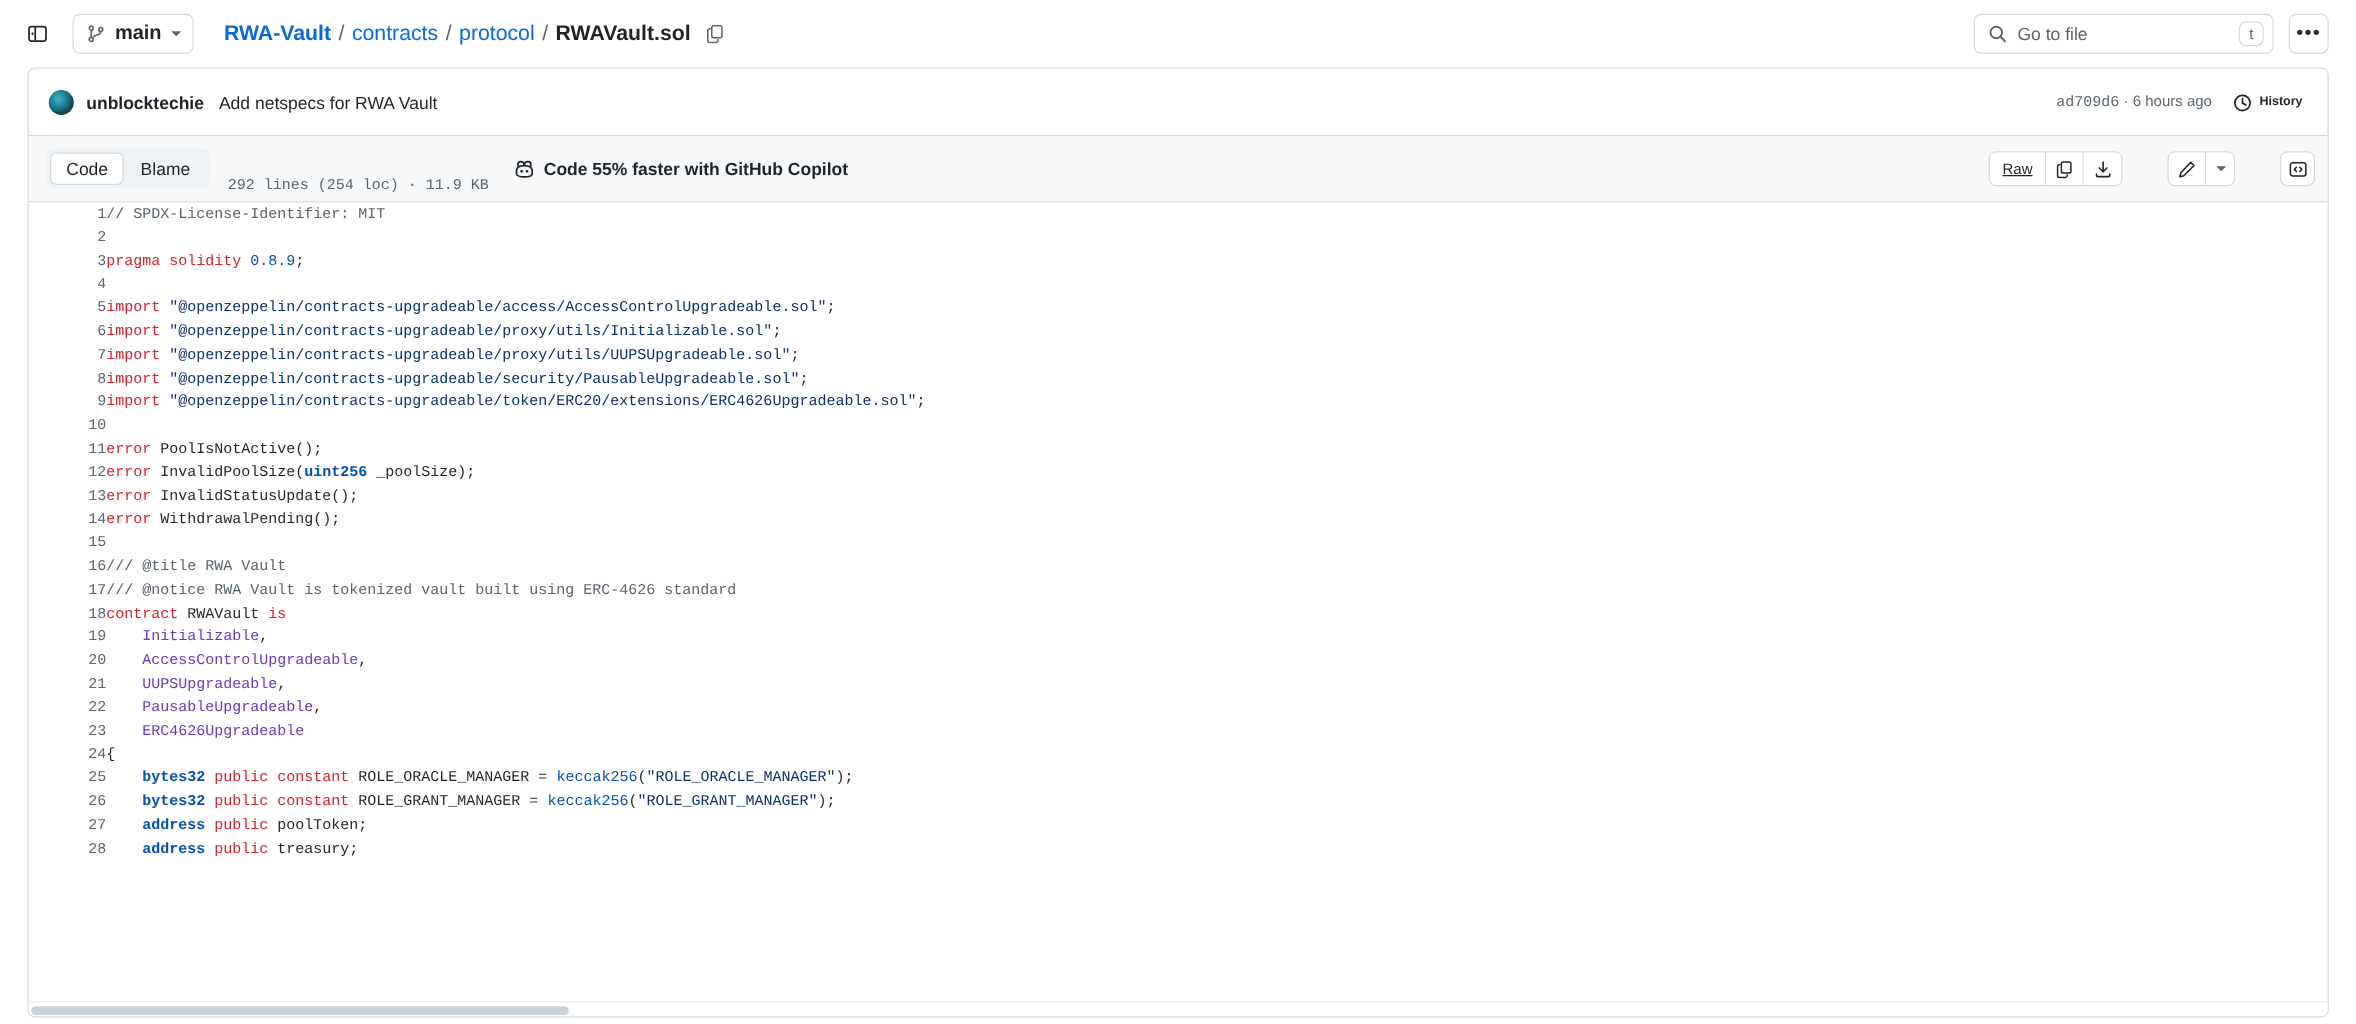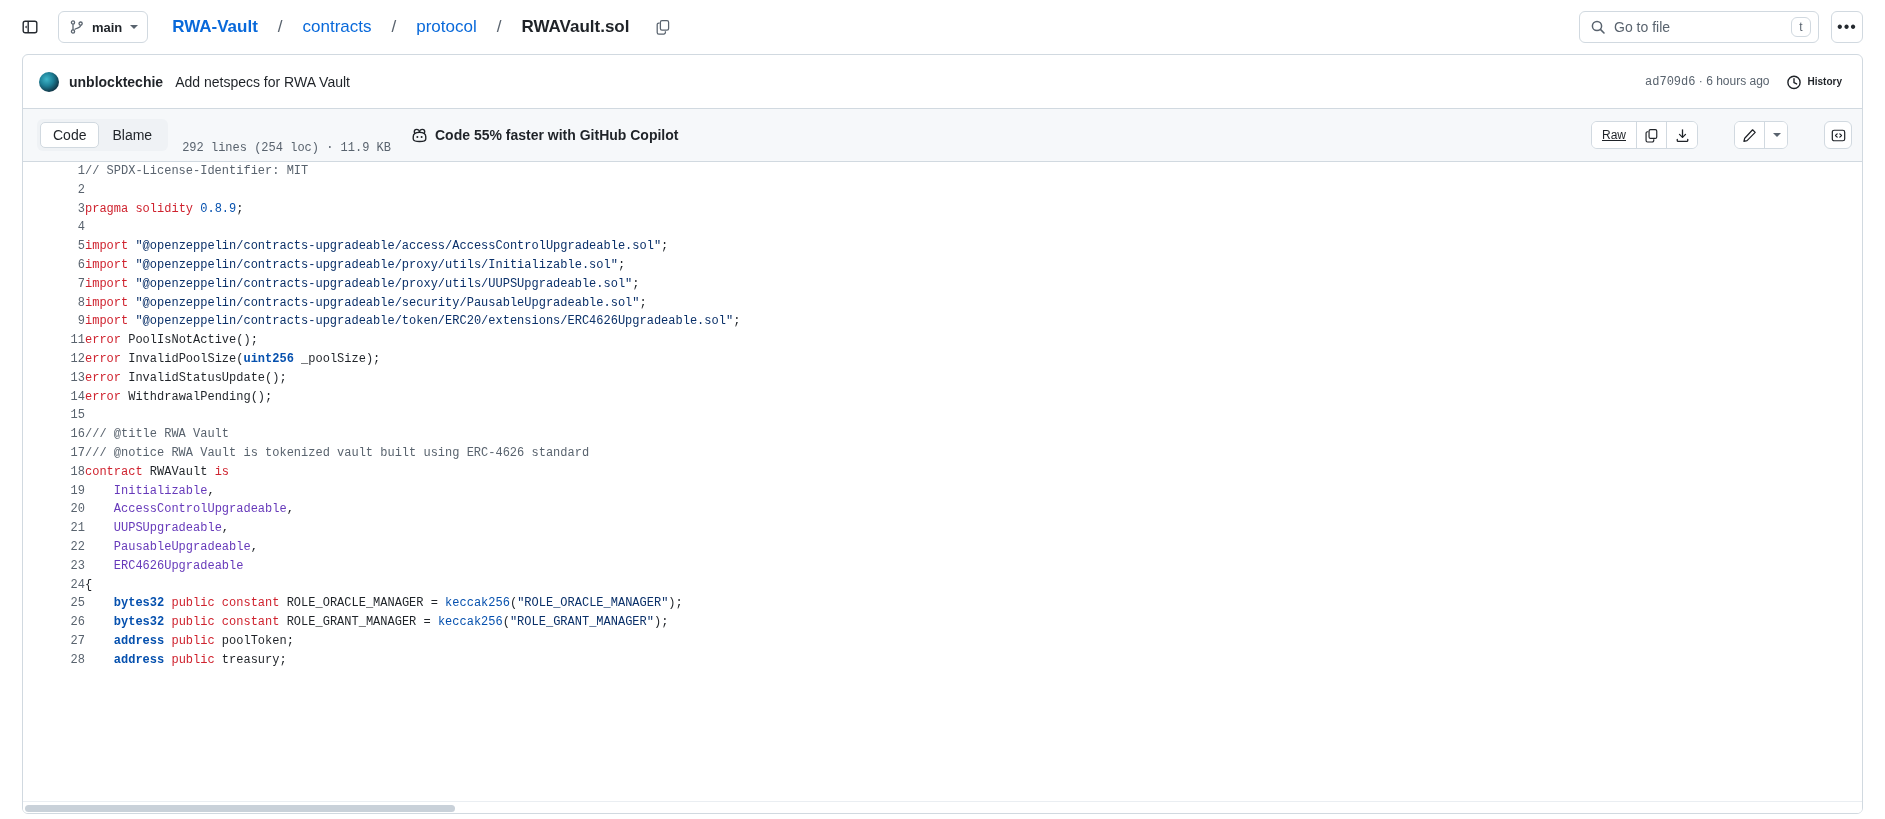--- a/index.html
+++ b/index.html
@@ -37,35 +37,35 @@
     border: 1px solid #d1d9e0;
     border-radius: 6px;
     background: #ffffff;
     display: flex; align-items: center;
     gap: 7px;
     padding: 0 9px 0 10px;
     cursor: pointer;
     flex: none;
   }
   .branch-btn .bname {
-    font-size: 13px; font-weight: 600; color: #1f2328;
+    font-size: 16px; font-weight: 600; color: #1f2328;
     letter-spacing: -0.05px;
   }
   .caret {
     width: 0; height: 0;
     border-left: 4px solid transparent;
     border-right: 4px solid transparent;
     border-top: 4px solid #59636e;
     margin-left: 1px;
   }
 
   .breadcrumb {
     display: flex; align-items: center;
     font-size: 17px;
-    gap: 14px;
+    gap: 0;
     margin-left: 12px;
     flex: none;
   }
   .breadcrumb a {
     color: #0969da; text-decoration: none; cursor: pointer;
   }
   .breadcrumb a.strong { font-weight: 700; }
   .breadcrumb .sep { color: #59636e; margin: 0 6px; }
   .breadcrumb .current { color: #1f2328; font-weight: 700; }
   .copy-path {
@@ -461,20 +461,24 @@
           </tr>
           <tr class="line">
             <td class="ln">8</td>
             <td class="src"><span class="tk-keyword">import</span><span class="tk-plain"> </span><span class="tk-string">"@openzeppelin/contracts-upgradeable/security/PausableUpgradeable.sol"</span><span class="tk-plain">;</span></td>
           </tr>
           <tr class="line">
             <td class="ln">9</td>
             <td class="src"><span class="tk-keyword">import</span><span class="tk-plain"> </span><span class="tk-string">"@openzeppelin/contracts-upgradeable/token/ERC20/extensions/ERC4626Upgradeable.sol"</span><span class="tk-plain">;</span></td>
           </tr>
           <tr class="line">
+            <td class="ln">10</td>
+            <td class="src">&nbsp;</td>
+          </tr>
+          <tr class="line">
             <td class="ln">11</td>
             <td class="src"><span class="tk-keyword">error</span><span class="tk-plain"> </span><span class="tk-plain">PoolIsNotActive</span><span class="tk-plain">();</span></td>
           </tr>
           <tr class="line">
             <td class="ln">12</td>
             <td class="src"><span class="tk-keyword">error</span><span class="tk-plain"> </span><span class="tk-plain">InvalidPoolSize</span><span class="tk-plain">(</span><span class="tk-type">uint256</span><span class="tk-plain"> _poolSize);</span></td>
           </tr>
           <tr class="line">
             <td class="ln">13</td>
             <td class="src"><span class="tk-keyword">error</span><span class="tk-plain"> </span><span class="tk-plain">InvalidStatusUpdate</span><span class="tk-plain">();</span></td>

